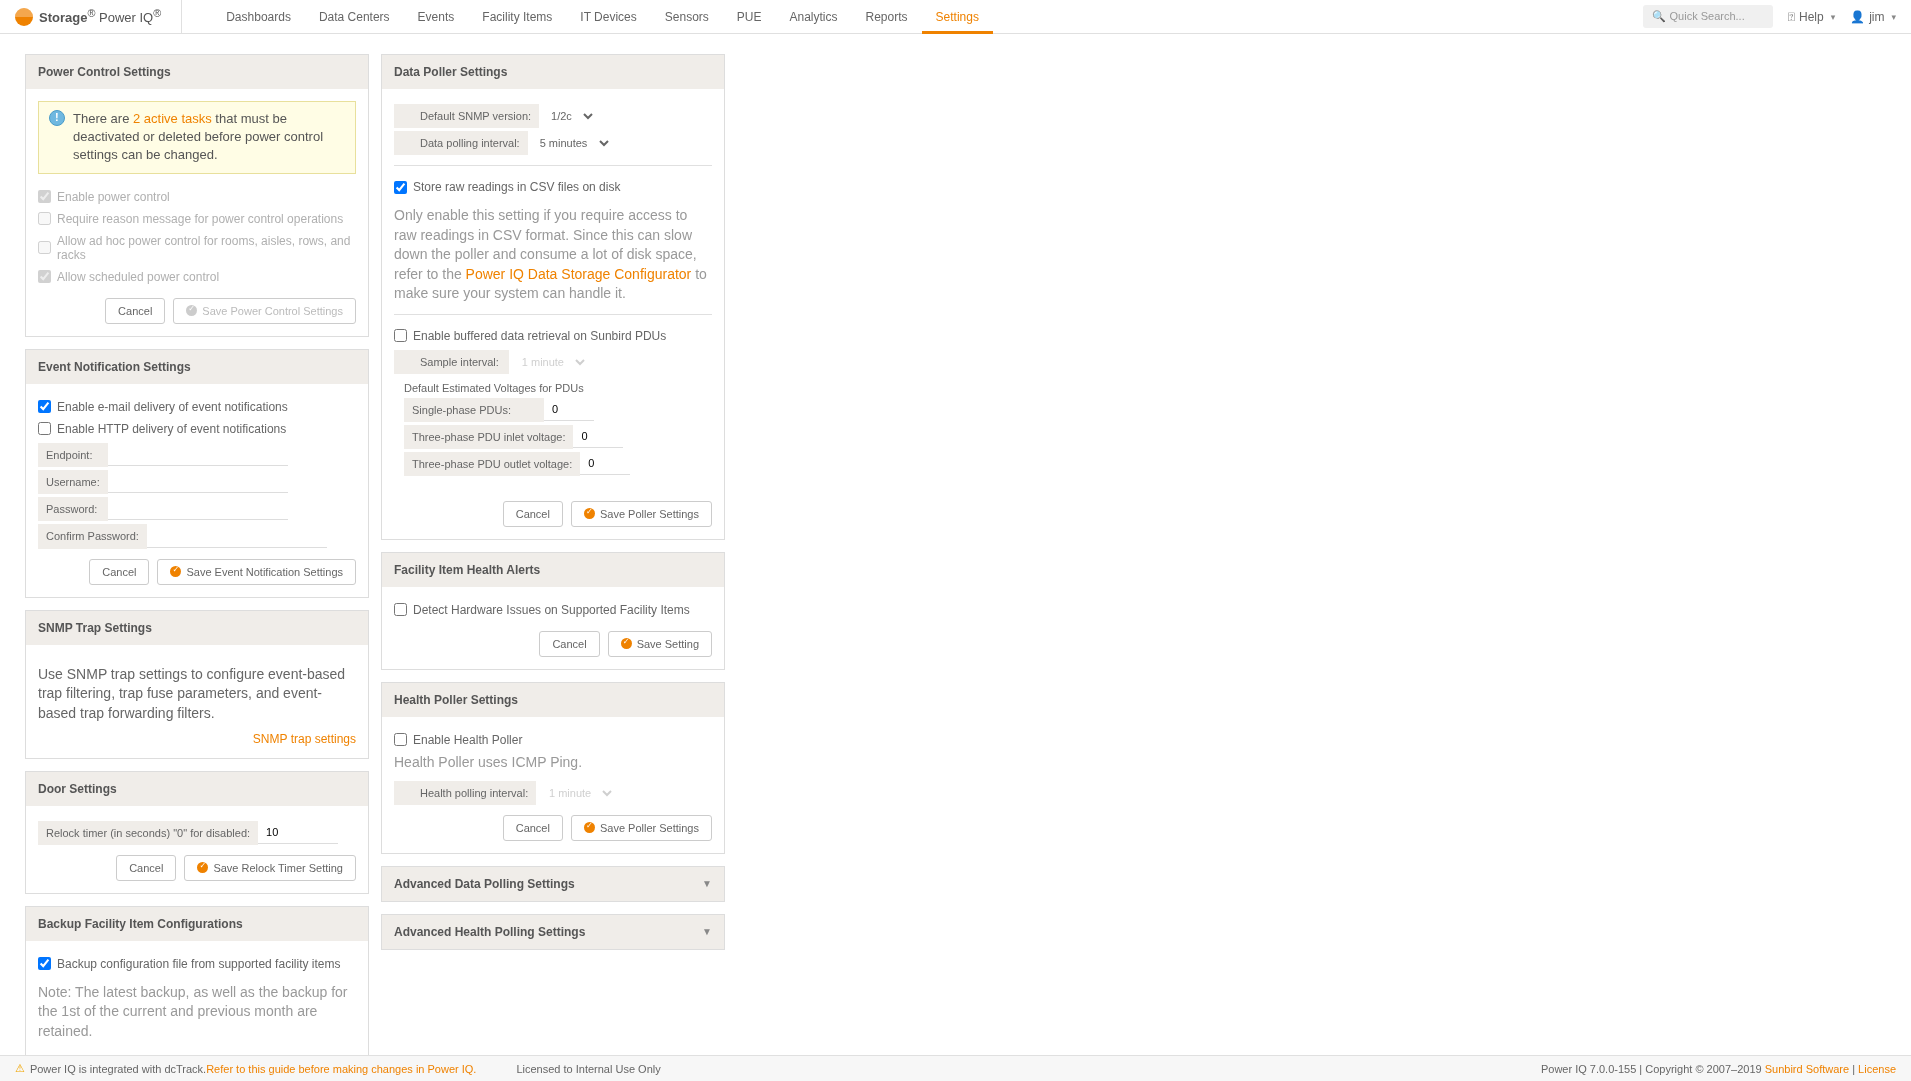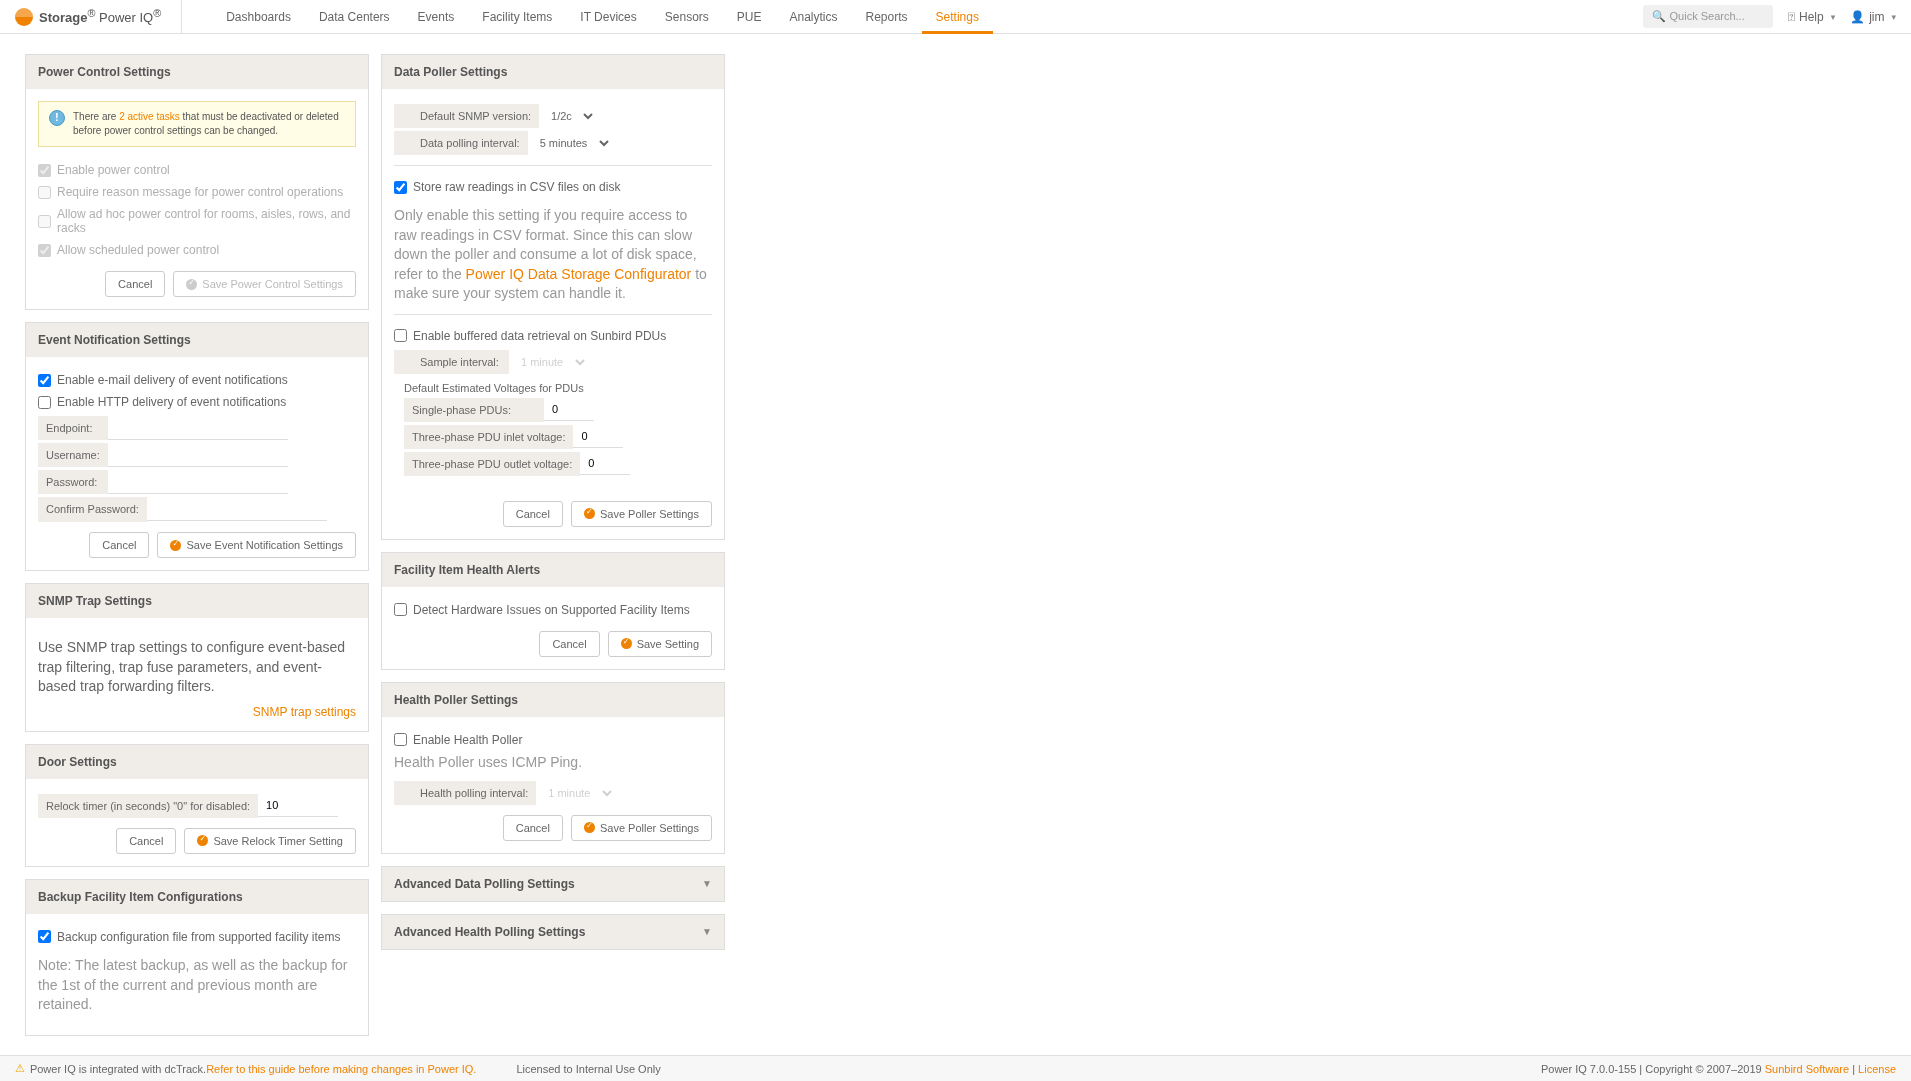--- a/index.html
+++ b/index.html
@@ -14,41 +14,41 @@
 .nav-item.active { color: #ef8200; border-bottom: 3px solid #ef8200; }
 .header-right { margin-left: auto; display: flex; align-items: center; gap: 15px; }
 .search-box { background: #f0f0f0; border-radius: 3px; padding: 5px 10px; width: 130px; color: #999; font-size: 11px; }
 .help-link, .user-link { color: #666; font-size: 12px; cursor: pointer; display: flex; align-items: center; gap: 4px; }
 .content { display: flex; gap: 12px; padding: 20px 25px 70px; }
 .col { width: 344px; display: flex; flex-direction: column; gap: 12px; }
 .panel { border: 1px solid #ddd; }
 .panel-header { background: #f0ede9; padding: 10px 12px; font-weight: bold; font-size: 12px; color: #555; }
 .panel-header.collapsible { display: flex; align-items: center; justify-content: space-between; cursor: pointer; }
 .panel-body { padding: 12px; background: #fff; }
-.alert-box { background: #fffde5; border: 1px solid #e8e09c; padding: 8px 10px; display: flex; gap: 8px; font-size: 10px; color: #555; line-height: 1.4; margin-bottom: 12px; }
+.alert-box { background: #fffde5; border: 1px solid #e8e09c; padding: 8px 10px; display: flex; gap: 8px; font-size: 13px; color: #555; line-height: 1.4; margin-bottom: 12px; }
 .alert-icon { width: 16px; height: 16px; border-radius: 50%; background: #6fb8e0; border: 1px solid #4a9cc9; flex-shrink: 0; position: relative; }
 .alert-icon::after { content: '!'; position: absolute; top: -1px; left: 5px; color: #fff; font-weight: bold; font-size: 11px; }
 .link-orange { color: #ef8200; }
 .checkbox-row { display: flex; align-items: center; gap: 6px; padding: 4px 0; font-size: 12px; color: #666; }
 .checkbox-row.disabled { color: #b0b0b0; }
 .checkbox-row input[type=checkbox] { margin: 0; }
 .btn-row { display: flex; justify-content: flex-end; gap: 8px; margin-top: 10px; }
 .btn { border: 1px solid #ccc; background: #fff; padding: 6px 12px; border-radius: 3px; cursor: pointer; font-size: 11px; color: #666; display: inline-flex; align-items: center; gap: 5px; }
 .btn.disabled { color: #bbb; cursor: not-allowed; }
 .check-icon { width: 11px; height: 11px; border-radius: 50%; background: #ef8200; position: relative; display: inline-block; }
 .check-icon::after { content: '✓'; color: #fff; font-size: 8px; position: absolute; top: -1px; left: 2px; }
 .check-icon.grey { background: #ccc; }
 .form-row { display: flex; align-items: center; margin: 3px 0; font-size: 11px; }
 .form-label { background: #f0ede9; padding: 6px 8px; color: #666; min-width: 70px; }
 .form-label.wide { min-width: 115px; padding-left: 26px; }
 .form-label.wider { min-width: 140px; }
 .form-label.widest { min-width: 160px; }
 .form-input { border: none; border-bottom: 1px solid #ddd; padding: 5px 8px; flex: 1; font-size: 11px; background: #fff; max-width: 180px; }
 .form-select { border: none; padding: 5px 8px; font-size: 11px; color: #666; background: transparent; }
-.form-select.disabled { color: #bbb; }
+.form-select.disabled { color: #bbb; text-align: right; }
 .desc-text { font-size: 14px; color: #999; line-height: 1.4; margin: 8px 0; }
 .hr { border: none; border-top: 1px solid #e0e0e0; margin: 10px 0; }
 .subheading { font-size: 11px; color: #666; margin: 8px 0 4px 10px; }
 .chevron { font-size: 10px; color: #888; }
 .footer-bar { position: fixed; bottom: 0; left: 0; right: 0; background: #f7f7f7; border-top: 1px solid #e0e0e0; padding: 6px 15px; display: flex; align-items: center; font-size: 11px; color: #666; }
 .warn-icon { color: #f0a500; margin-right: 5px; }
 .footer-right { margin-left: auto; }
 .right-link { text-align: right; margin-top: 8px; }
 .caret-icon::after { content: '▾'; font-size: 9px; margin-left: 3px; color: #888; }
 </style>

